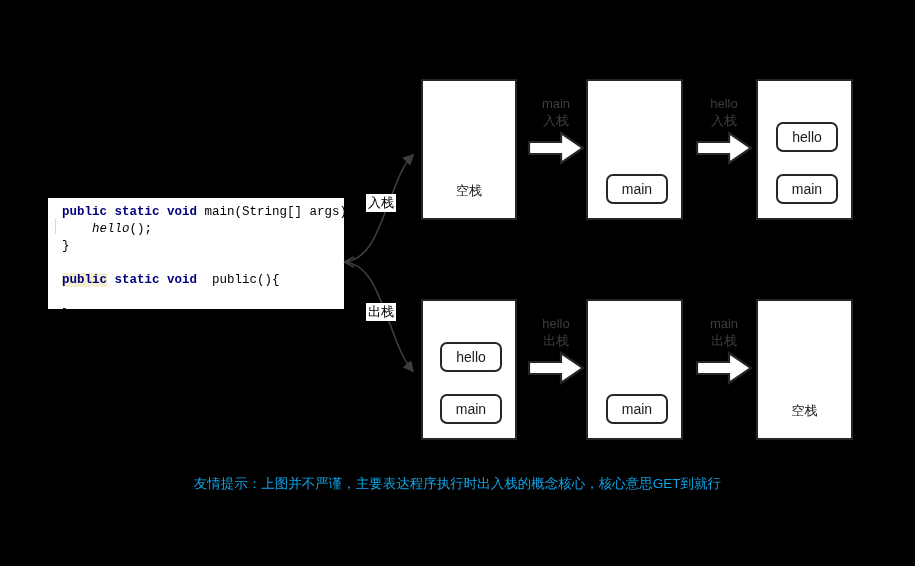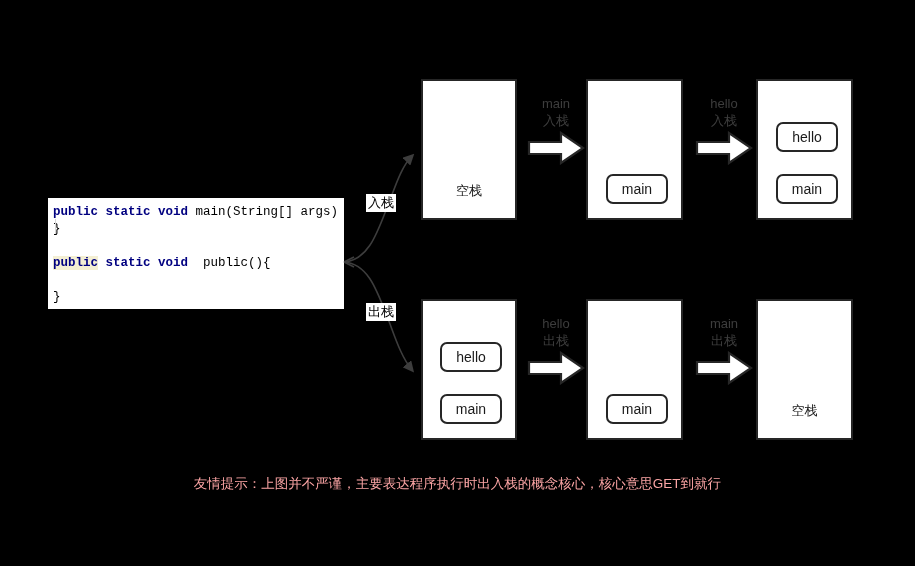--- a/index.html
+++ b/index.html
@@ -32,21 +32,21 @@
     background: #ffffff;
     box-sizing: border-box;
     padding: 6px 0 0 0;
   }
   .code-line {
     font-family: "Liberation Mono", "DejaVu Sans Mono", monospace;
     font-size: 12.5px;
     line-height: 17px;
     white-space: pre;
     color: #000000;
-    padding-left: 5px;
+    padding-left: 14px;
     height: 17px;
   }
   .kw {
     color: #000080;
     font-weight: bold;
   }
   .kw-hl {
     color: #000080;
     font-weight: bold;
     background: #f4efd3;
@@ -133,32 +133,33 @@
   }
 
   
   .footer-note {
     position: absolute;
     left: 0;
     right: 0;
     top: 475px;
     text-align: center;
     font-size: 13.5px;
-    color: #fca5a5;
+    color: #0ea5e9;
     font-family: "Liberation Sans", sans-serif;
   }
 </style>
 </head>
 <body>
 
 <div id="stage">
 
   <div class="code-block">
     <div id="code-lines">
         <div class="code-line"><span class="kw">public</span><span class="plain"> </span><span class="kw">static</span><span class="plain"> </span><span class="kw">void</span><span class="plain"> main(String[] args) {</span></div>
+        <div class="code-line"><span class="plain">    </span><span class="ital">hello</span><span class="plain">();</span></div>
         <div class="code-line"><span class="plain">}</span></div>
         <div class="code-line">&nbsp;</div>
         <div class="code-line"><span class="kw-hl">public</span><span class="plain"> </span><span class="kw">static</span><span class="plain"> </span><span class="kw">void</span><span class="plain">  public(){</span></div>
         <div class="code-line">&nbsp;</div>
         <div class="code-line"><span class="plain">}</span></div>
       </div>
   </div>
   <div class="indent-guide"></div>
 
   <svg class="branch-svg" viewBox="0 0 100 245">

